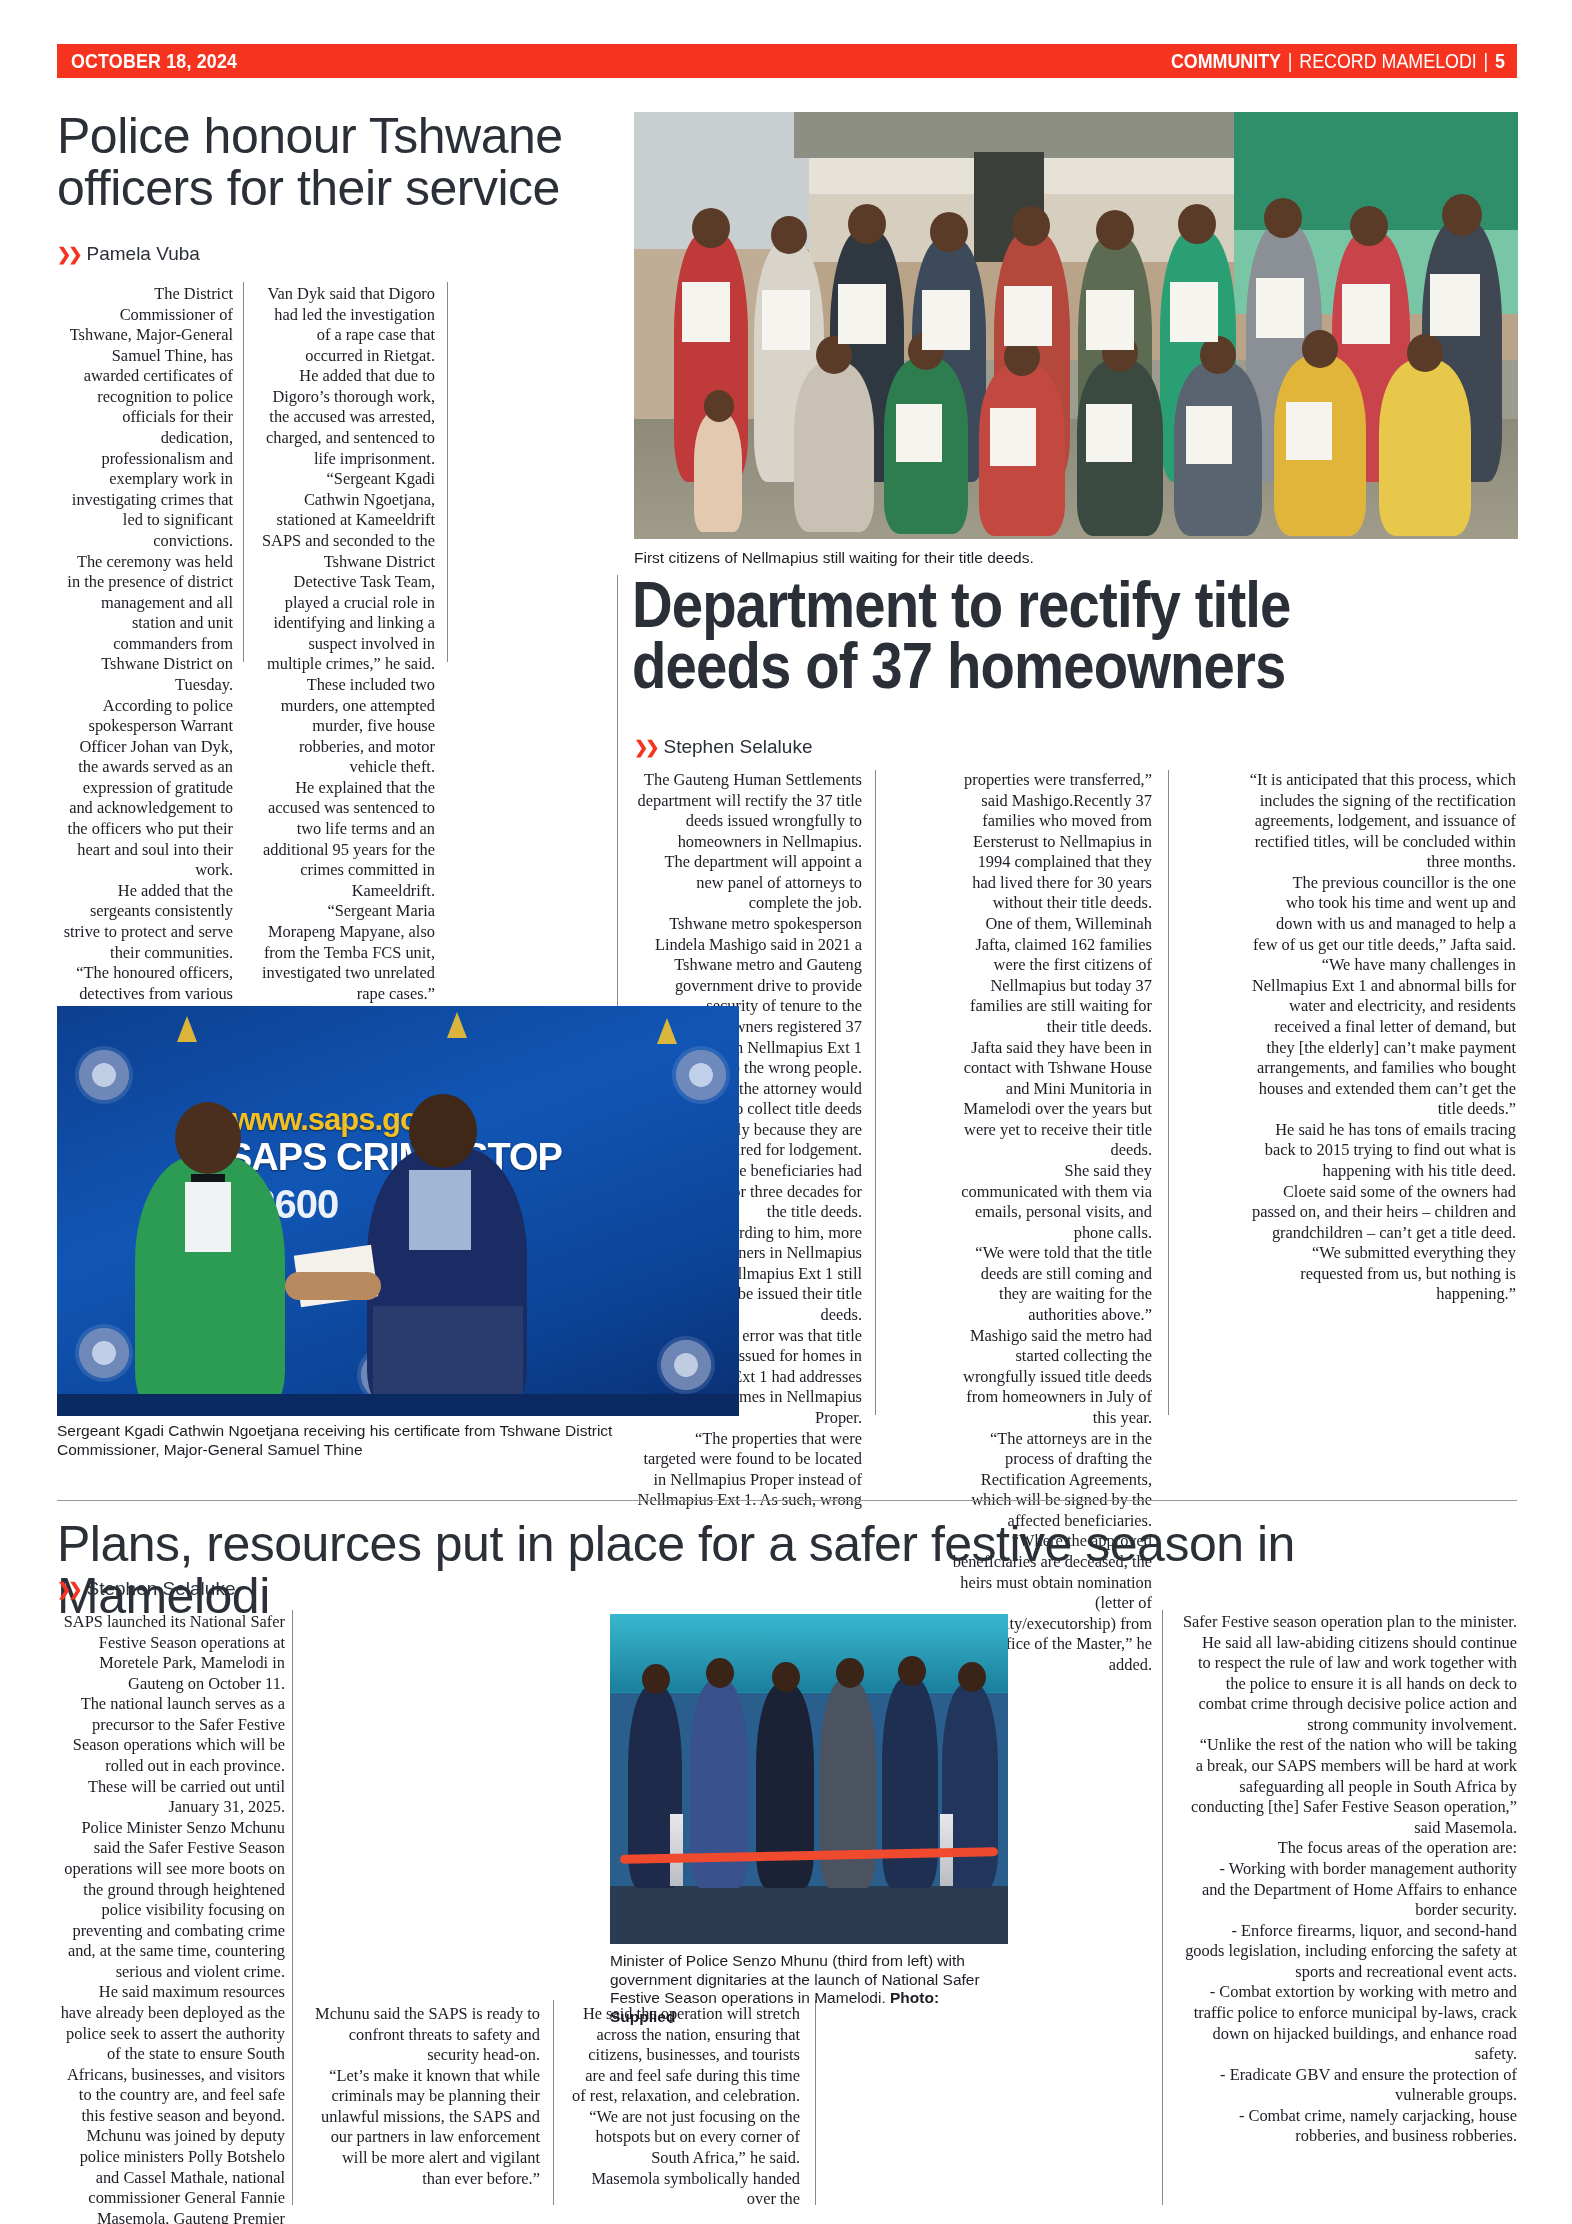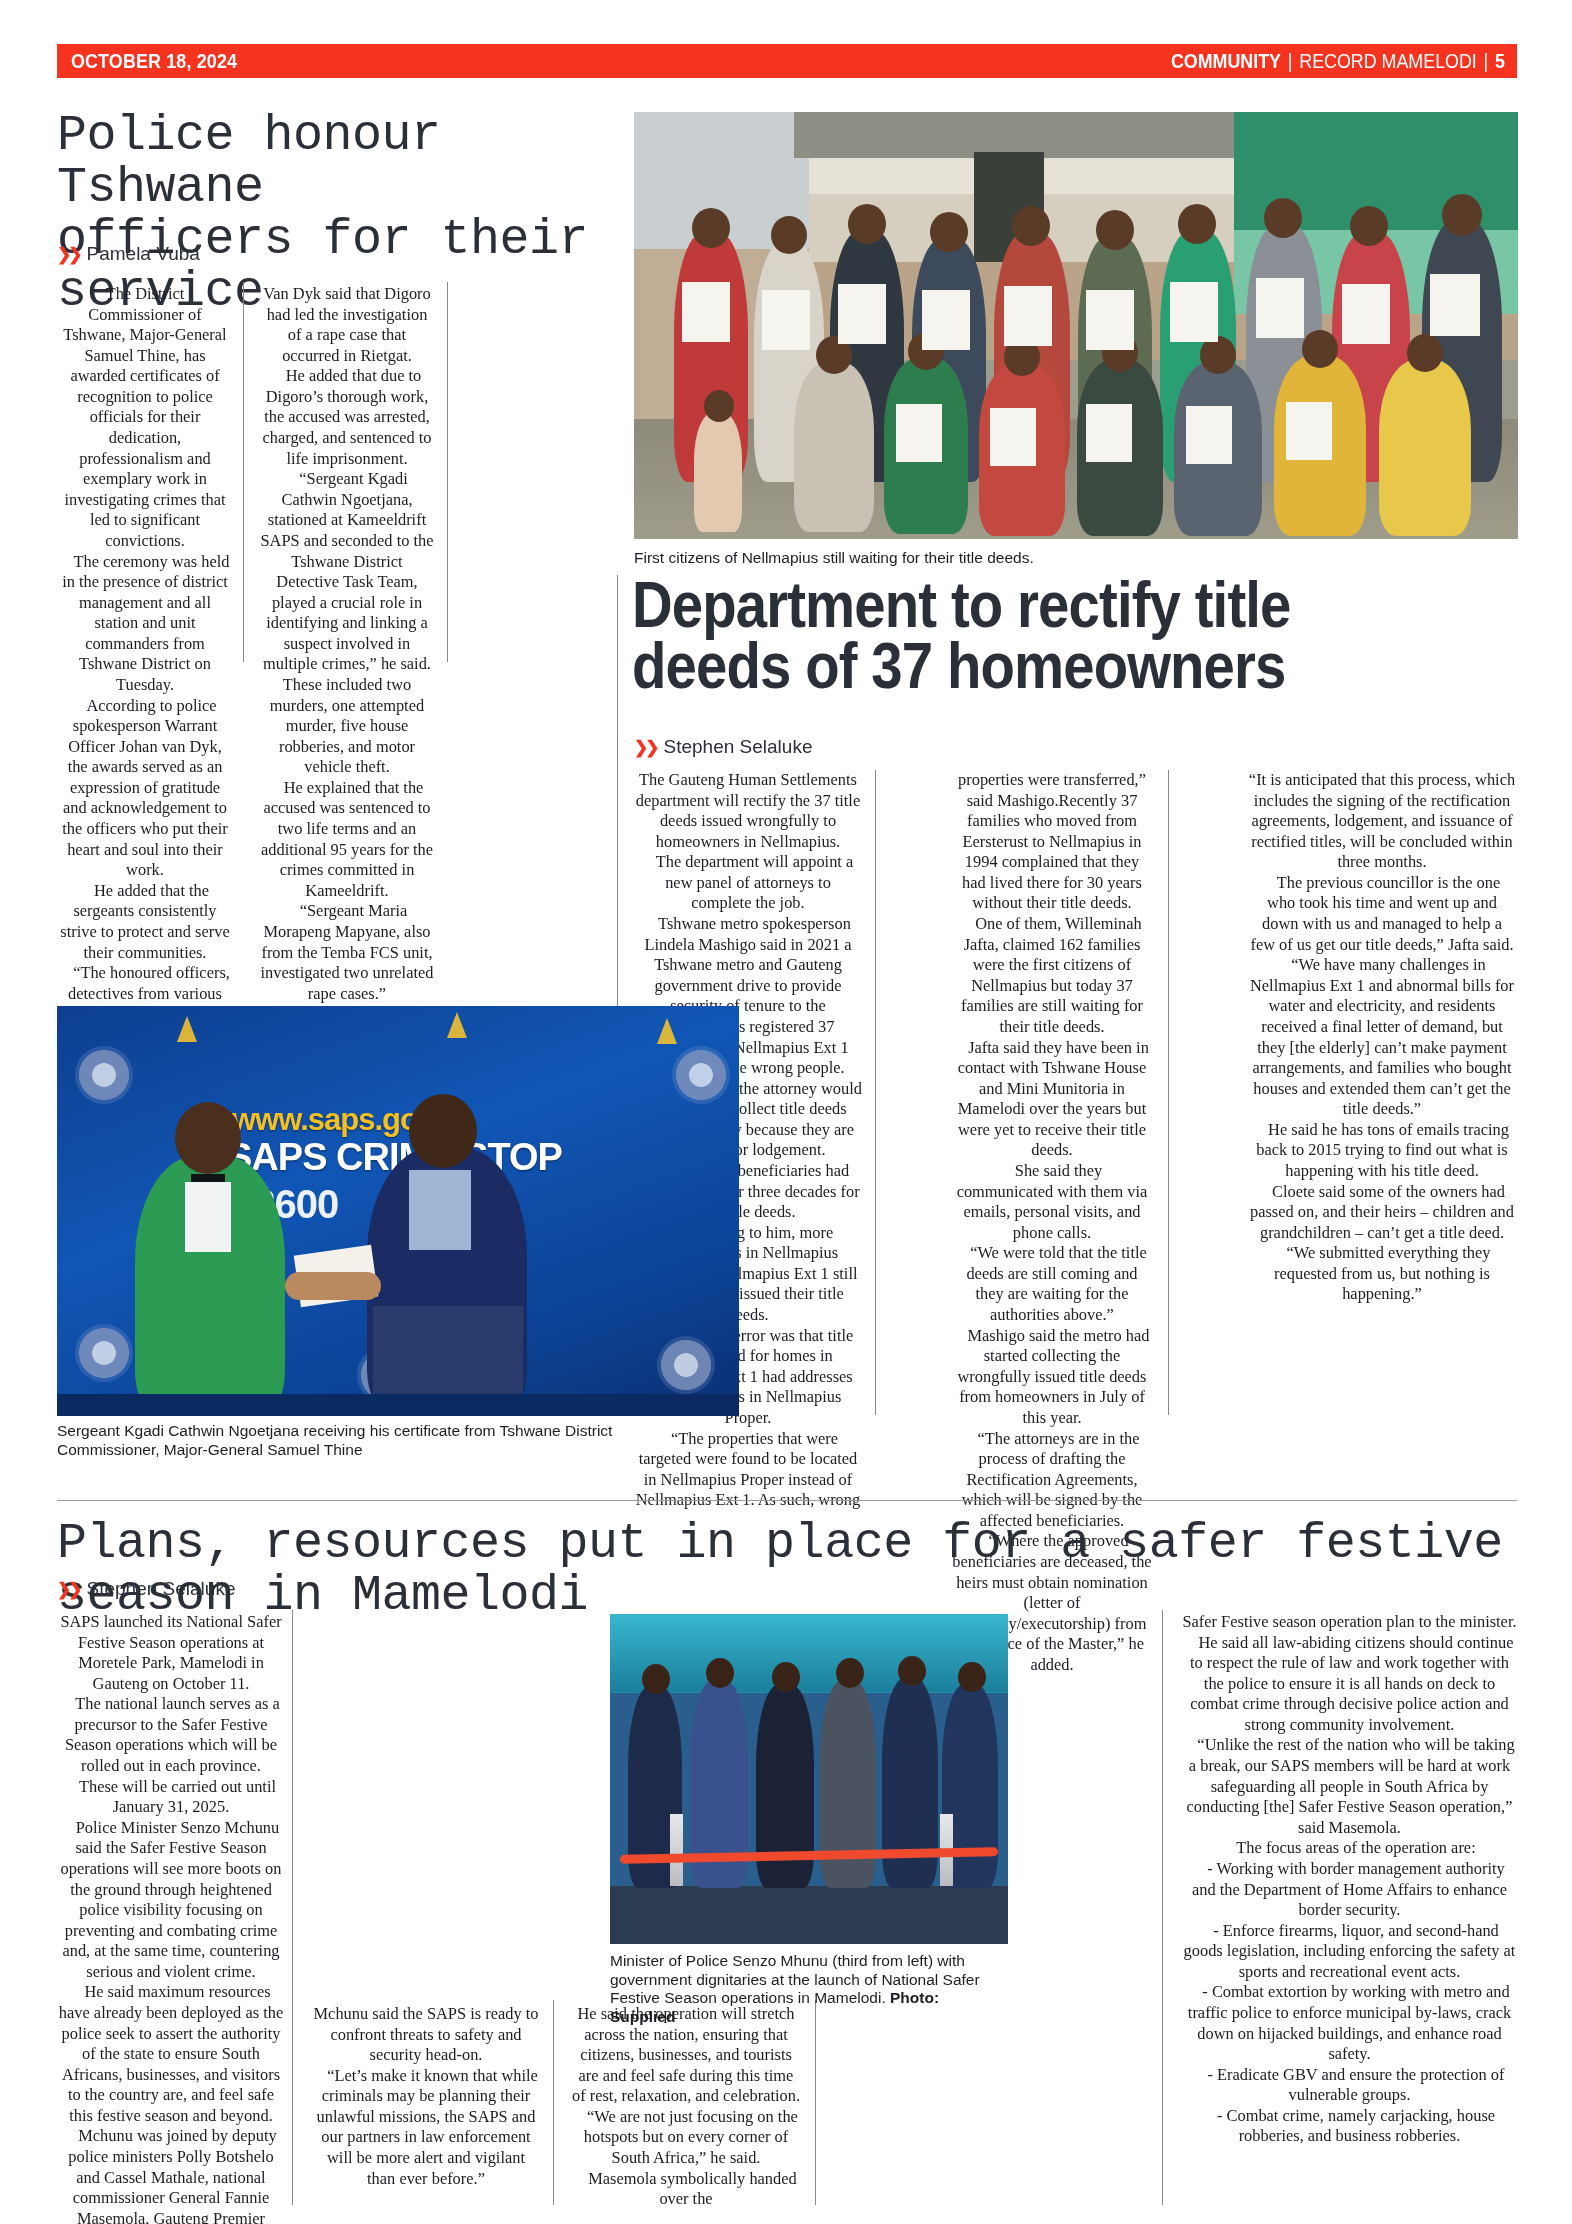--- a/index.html
+++ b/index.html
@@ -56,21 +56,21 @@
     font-size: 21px;
     transform: scaleX(0.85);
     transform-origin: right center;
   }
   .masthead-right .m-strong { font-weight: bold; }
   .masthead-right .m-light  { font-weight: normal; }
   .masthead-right .m-sep    { padding: 0 8px; font-weight: normal; }
 
   
   .headline-light {
-    font-family: Liberation Mono, monospace;
+    font-family: Liberation Sans, sans-serif;
     font-weight: 300;
     color: #2b2f38;
     line-height: 1.04;
     letter-spacing: -0.5px;
   }
   .headline-heavy {
     font-family: "Liberation Sans Narrow", "Liberation Sans", sans-serif;
     font-weight: bold;
     color: #2b2f38;
     line-height: 0.95;
@@ -91,21 +91,21 @@
     color: #f6331f;
     font-size: 17px;
     letter-spacing: -3px;
     font-weight: bold;
   }
   .col-text {
     font-family: "Liberation Serif", serif;
     font-size: 16.4px;
     line-height: 1.255;
     color: #1b1d23;
-    text-align: center;
+    text-align: right;
   }
   .col-text p { text-indent: 13px; margin: 0; }
   .col-text p.first { text-indent: 0; }
   .caption {
     font-family: "Liberation Sans Narrow", "Liberation Sans", sans-serif;
     font-size: 15.5px;
     line-height: 1.2;
     color: #1b1d23;
   }
   .caption b { font-weight: bold; }

